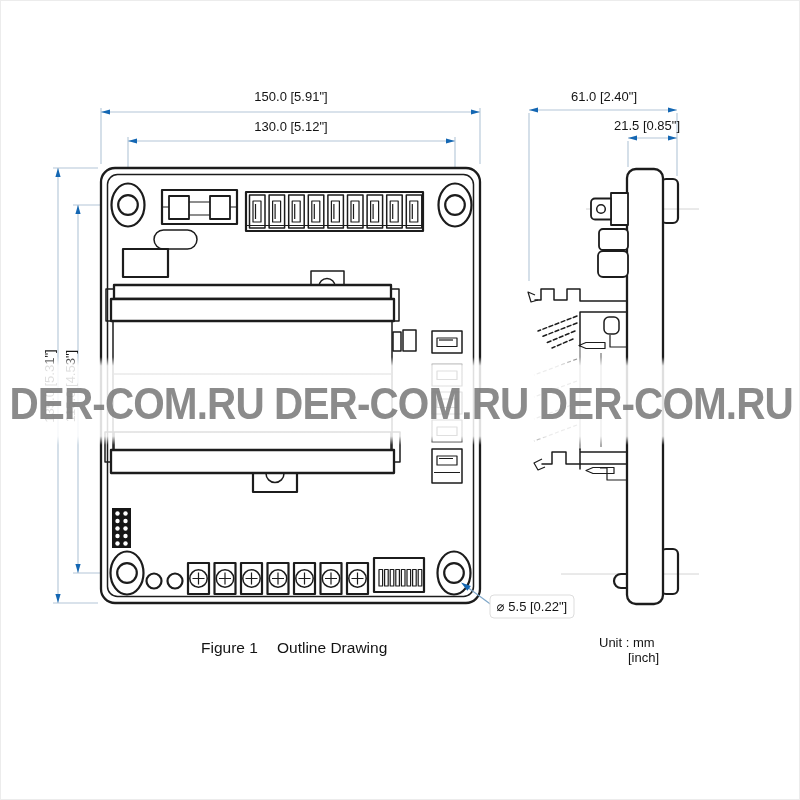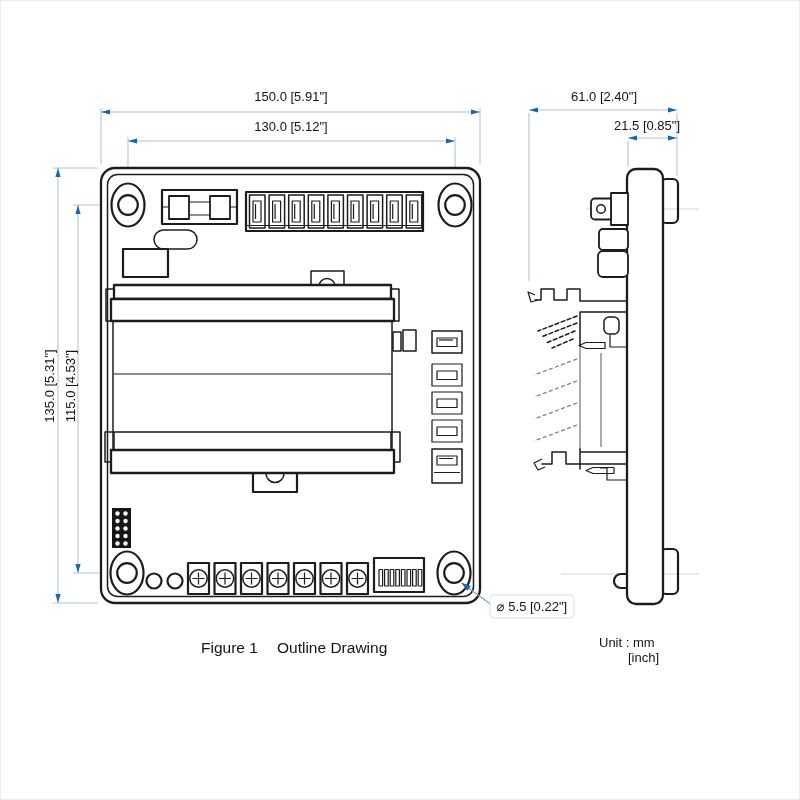--- a/index.html
+++ b/index.html
@@ -315,13 +315,16 @@
   <g>
     <text class="t15" x="200" y="652">Figure 1</text>
     <text class="t15" x="276" y="652">Outline Drawing</text>
   </g>
   <g>
     <text class="t13" x="598" y="646">Unit : mm</text>
     <text class="t13" x="627" y="661">[inch]</text>
   </g>
 </svg>
 
+  <div id="watermark">
+    <span>DER-COM.RU DER-COM.RU DER-COM.RU</span>
+  </div>
 </div>
 
 </body></html>

